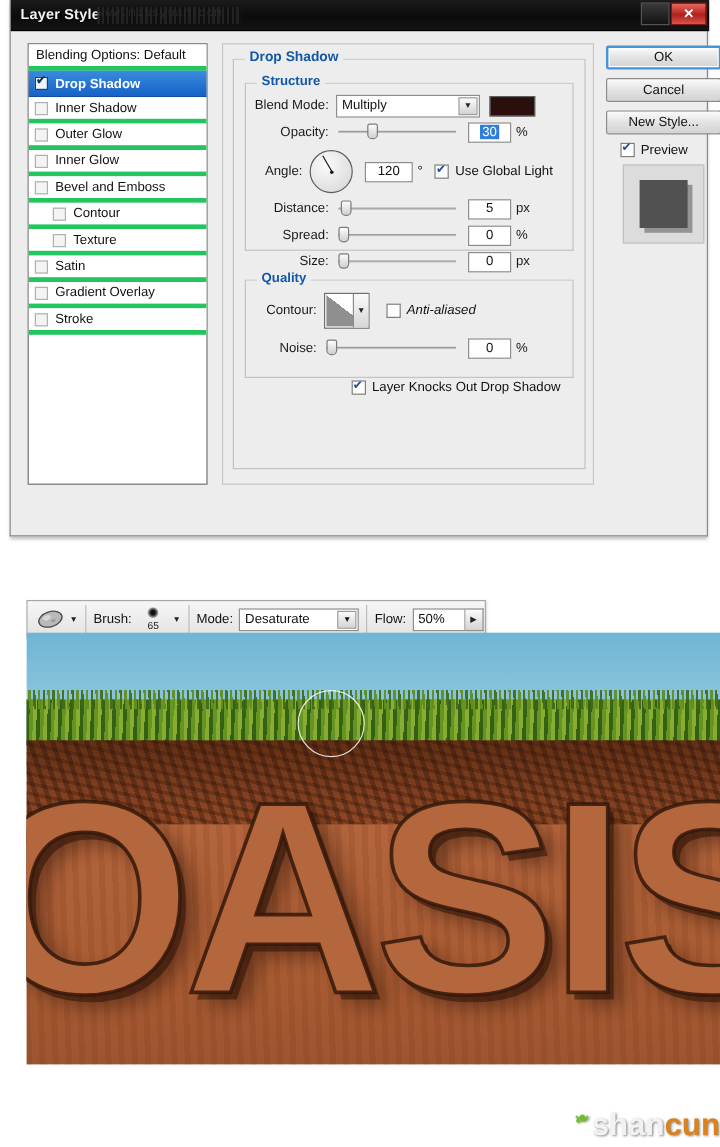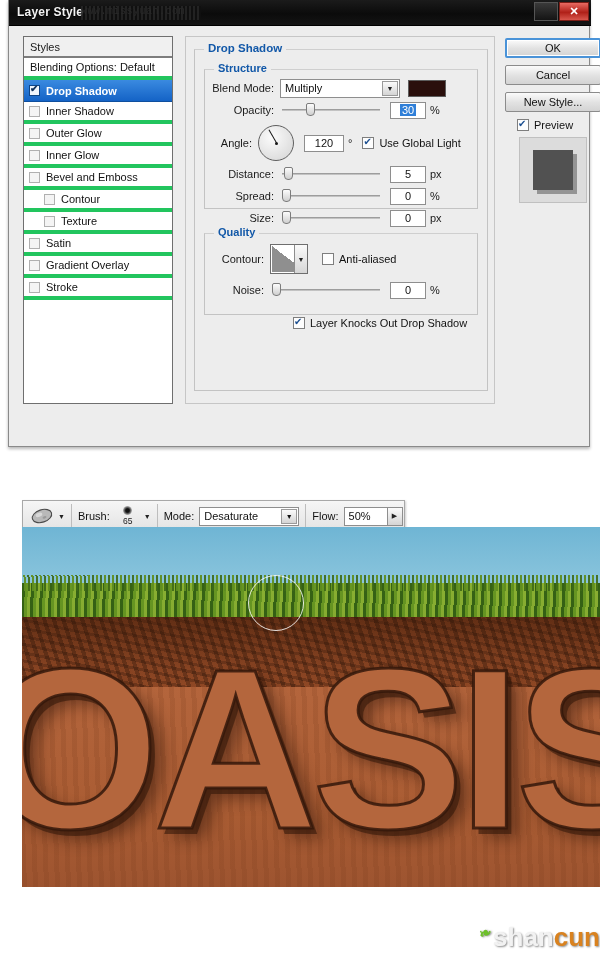--- a/index.html
+++ b/index.html
@@ -341,21 +341,20 @@
     <div class="titlebar">
       <div class="title-text">Layer Style</div>
       <div class="title-watermark">www.missyuan.com</div>
       <div class="win-btns">
         <div class="win-btn"></div>
         <div class="win-btn close">✕</div>
       </div>
     </div>
 
     <div class="styles-panel">
-      <div class="styles-head">Styles</div>
       <div id="styles-list">
           <div class="style-row plain">
             <span>Blending Options: Default</span>
           </div>
           <div class="style-row selected">
             <span class="cb checked"></span>
             <span>Drop Shadow</span>
           </div>
           <div class="style-row">
             <span class="cb dim"></span>
@@ -485,21 +484,21 @@
         <div class="gbox"></div>
         <div class="glabel">Quality</div>
       </div>
 
       <div class="row" style="left:22px; top:206px; width:266px; height:32px;">
         <div class="lbl" style="width:56px;">Contour:</div>
         <div class="contour-thumb" style="margin-left:6px;">
           <div class="fill"></div>
           <div class="arw">▼</div>
         </div>
-        <div class="chk" style="margin-left:14px;">
+        <div class="chk" style="margin-left:14px;font-style:italic;">
           <span class="box"></span>
           <span>Anti-aliased</span>
         </div>
       </div>
 
       <div class="row" style="left:22px; top:244px; width:266px;">
         <div class="lbl" style="width:56px;">Noise:</div>
         <div class="slider" style="width:108px; margin-left:8px;">
           <div class="track"></div>
           <div class="thumb" style="left:0px;"></div>

